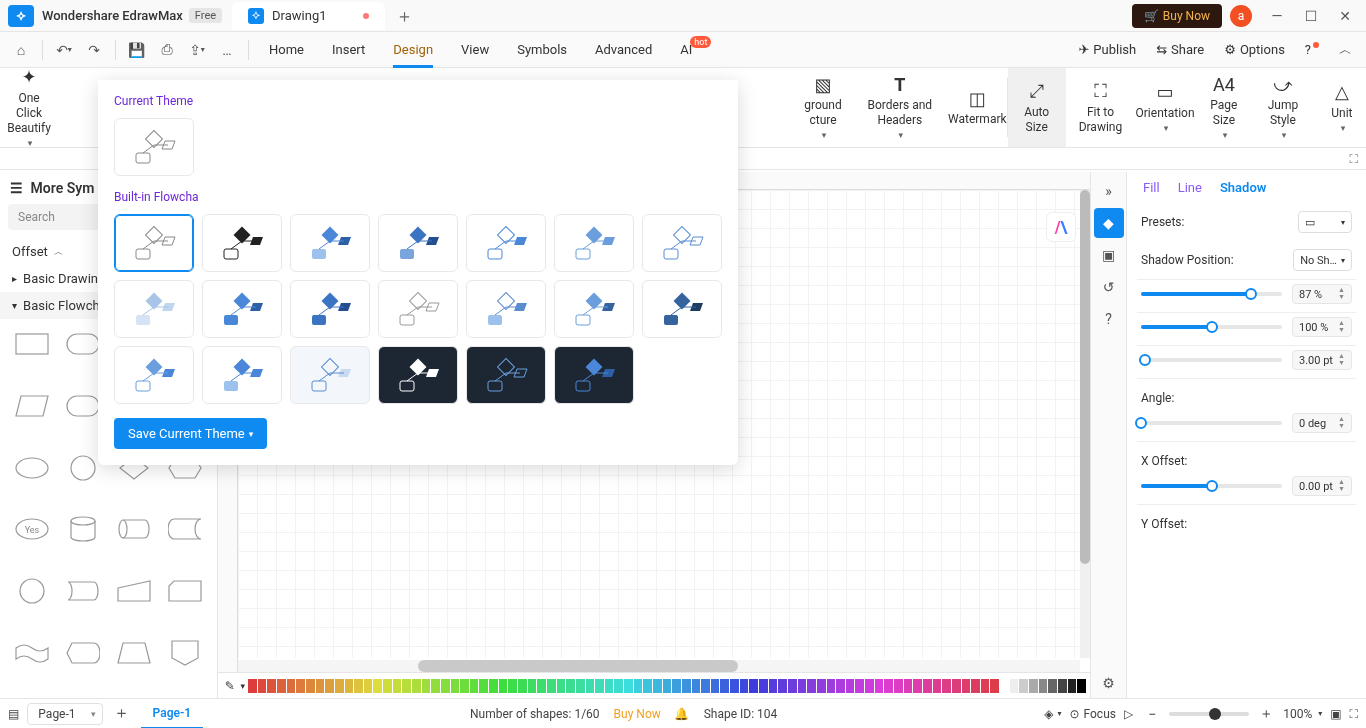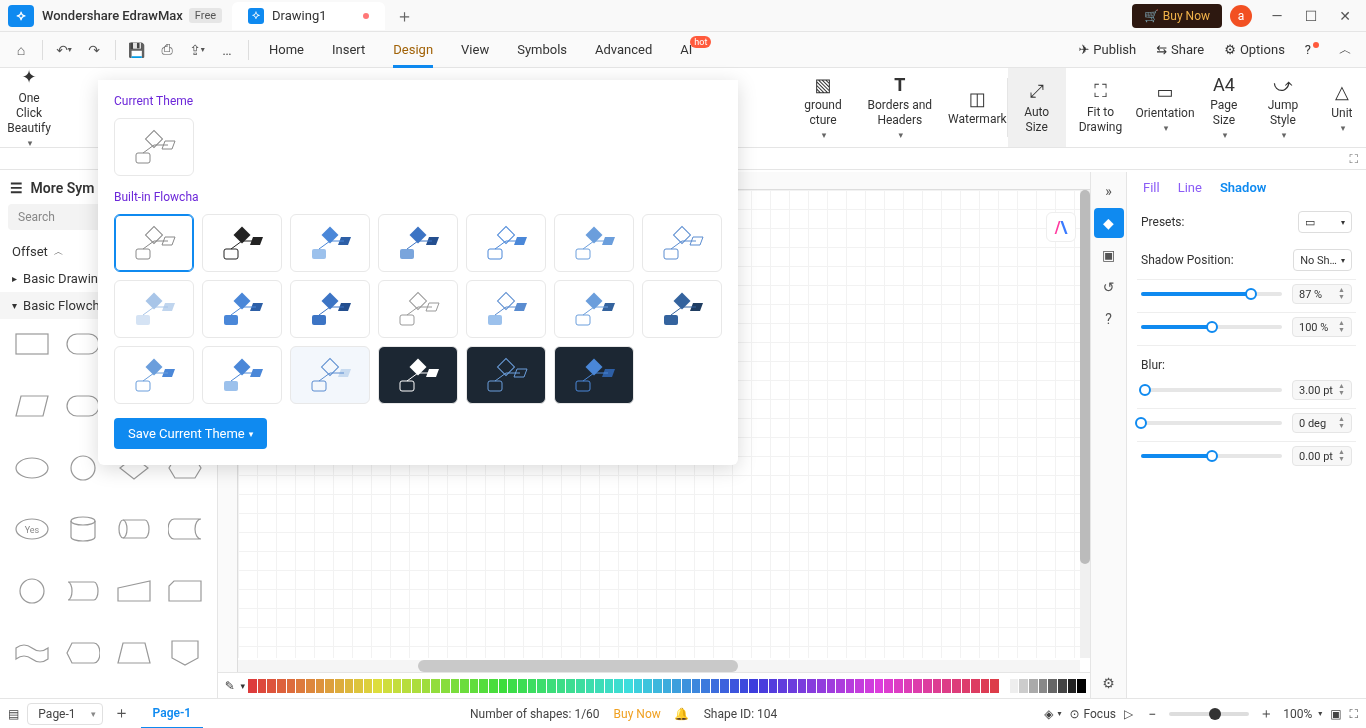--- a/index.html
+++ b/index.html
@@ -782,73 +782,81 @@
               <span>100 %</span>
               <span class="rp-stepper">
                 <span>▲</span>
                 <span>▼</span>
               </span>
             </div>
         </div>
       </div>
 
       <div class="rp-group">
-        <div class="rp-row">
-            <span>Blur:</span>
-          </div>
         <div class="rp-row rp-slider-row">
           <div class="slider" style="flex:1;margin-right:10px;">
               <div class="track"></div>
               <div class="fill" style="width:3%;"></div>
               <div class="knob" style="left:3%;"></div>
             </div>
           <div class="rp-val">
               <span>3.00 pt</span>
               <span class="rp-stepper">
                 <span>▲</span>
                 <span>▼</span>
               </span>
             </div>
         </div>
       </div>
 
       <div class="rp-group">
+        <div class="rp-row">
+            <span>Angle:</span>
+          </div>
         <div class="rp-row rp-slider-row">
           <div class="slider" style="flex:1;margin-right:10px;">
               <div class="track"></div>
               <div class="fill" style="width:0%;"></div>
               <div class="knob" style="left:0%;"></div>
             </div>
           <div class="rp-val">
               <span>0 deg</span>
               <span class="rp-stepper">
                 <span>▲</span>
                 <span>▼</span>
               </span>
             </div>
         </div>
       </div>
 
       <div class="rp-group">
+        <div class="rp-row">
+            <span>X Offset:</span>
+          </div>
         <div class="rp-row rp-slider-row">
           <div class="slider" style="flex:1;margin-right:10px;">
               <div class="track"></div>
               <div class="fill" style="width:50%;"></div>
               <div class="knob" style="left:50%;"></div>
             </div>
           <div class="rp-val">
               <span>0.00 pt</span>
               <span class="rp-stepper">
                 <span>▲</span>
                 <span>▼</span>
               </span>
             </div>
         </div>
       </div>
 
+      <div class="rp-group">
+        <div class="rp-row">
+            <span>Y Offset:</span>
+          </div>
+      </div>
     </div>
   </div>
 </div>
 
 <div class="statusbar">
   <div class="sb-left">
     <span>▤</span>
     <div class="sb-pages"><span>Page-1</span><span class="dd">▾</span></div>
     <span class="sb-add">＋</span>
     <div class="sb-tab">

